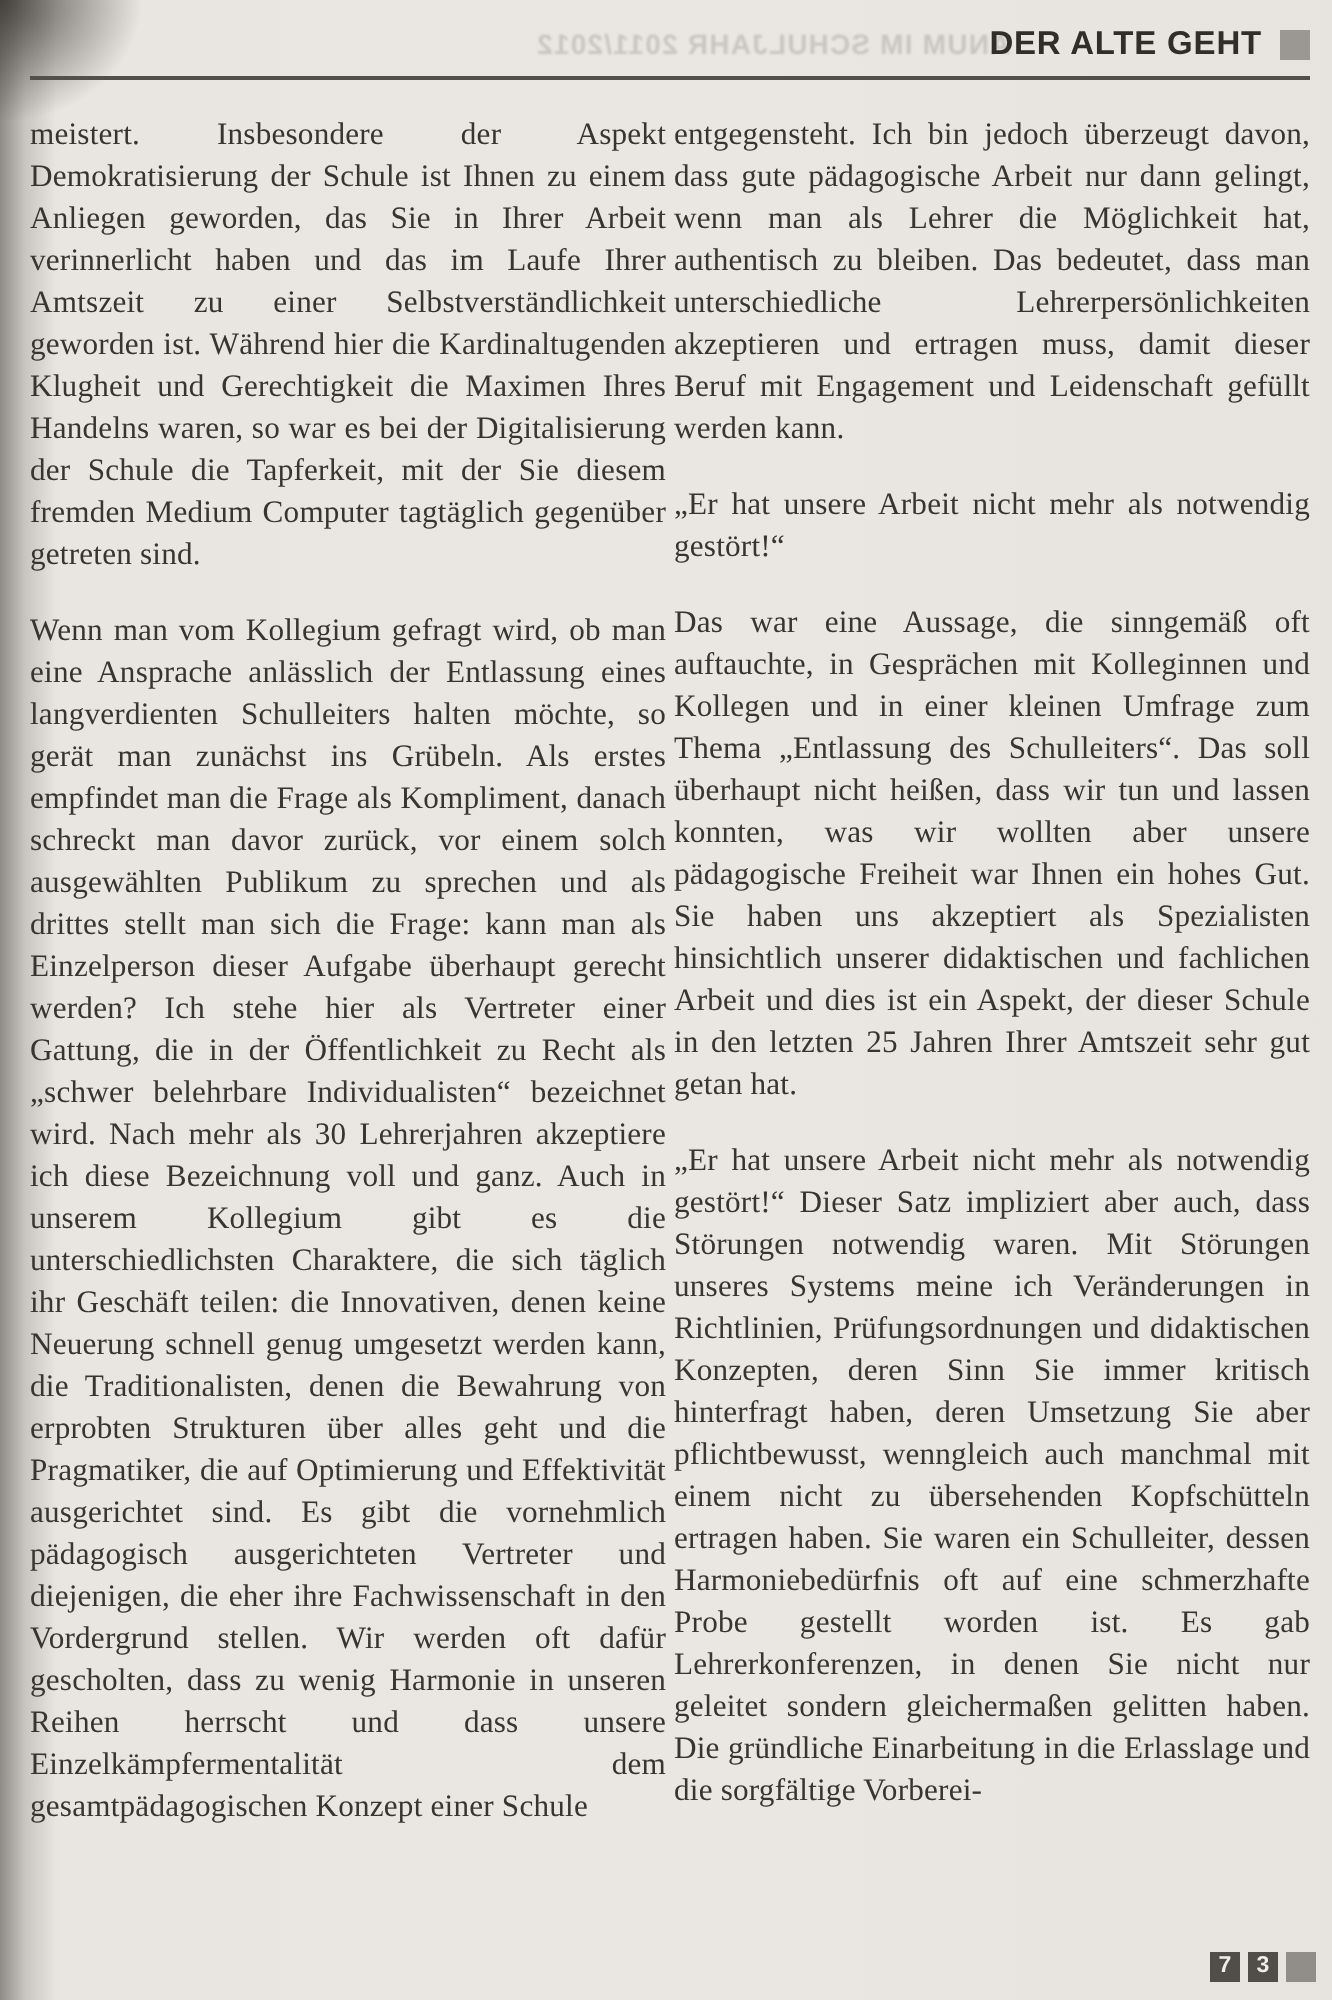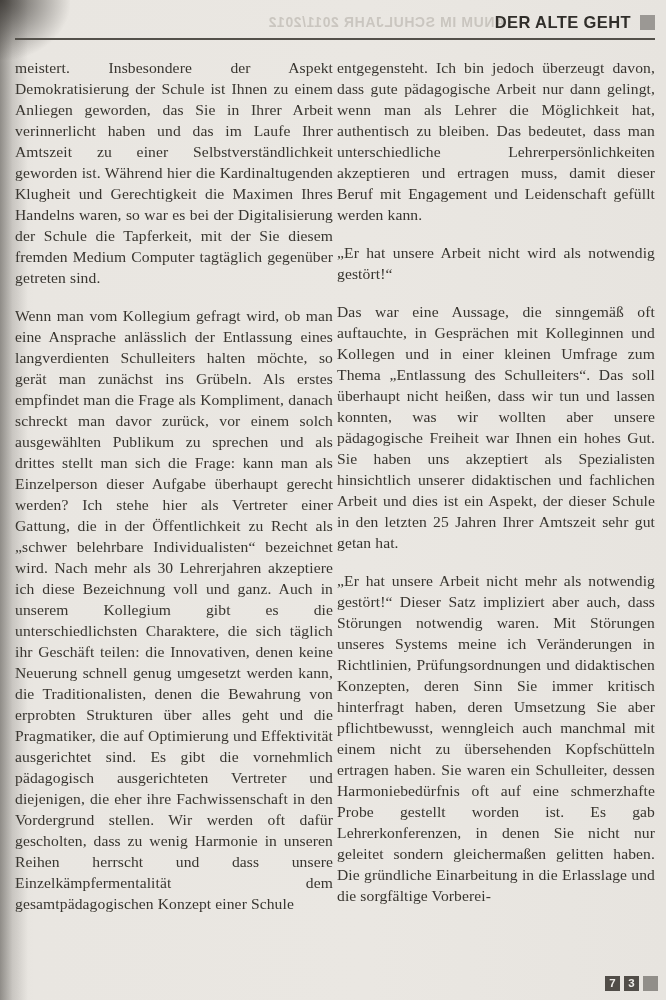--- a/index.html
+++ b/index.html
@@ -96,21 +96,21 @@
     <div class="header-rule"></div>
   </div>
 
   <div class="columns">
     <div class="col">
       <p>meistert. Insbesondere der Aspekt Demokratisierung der Schule ist Ihnen zu einem Anliegen geworden, das Sie in Ihrer Arbeit verinnerlicht haben und das im Laufe Ihrer Amtszeit zu einer Selbstverständlichkeit geworden ist. Während hier die Kardinaltugenden Klugheit und Gerechtigkeit die Maximen Ihres Handelns waren, so war es bei der Digitalisierung der Schule die Tapferkeit, mit der Sie diesem fremden Medium Computer tagtäglich gegenüber getreten sind.</p>
       <p>Wenn man vom Kollegium gefragt wird, ob man eine Ansprache anlässlich der Entlassung eines langverdienten Schulleiters halten möchte, so gerät man zunächst ins Grübeln. Als erstes empfindet man die Frage als Kompliment, danach schreckt man davor zurück, vor einem solch ausgewählten Publikum zu sprechen und als drittes stellt man sich die Frage: kann man als Einzelperson dieser Aufgabe überhaupt gerecht werden? Ich stehe hier als Vertreter einer Gattung, die in der Öffentlichkeit zu Recht als „schwer belehrbare Individualisten“ bezeichnet wird. Nach mehr als 30 Lehrerjahren akzeptiere ich diese Bezeichnung voll und ganz. Auch in unserem Kollegium gibt es die unterschiedlichsten Charaktere, die sich täglich ihr Geschäft teilen: die Innovativen, denen keine Neuerung schnell genug umgesetzt werden kann, die Traditionalisten, denen die Bewahrung von erprobten Strukturen über alles geht und die Pragmatiker, die auf Optimierung und Effektivität ausgerichtet sind. Es gibt die vornehmlich pädagogisch ausgerichteten Vertreter und diejenigen, die eher ihre Fachwissenschaft in den Vordergrund stellen. Wir werden oft dafür gescholten, dass zu wenig Harmonie in unseren Reihen herrscht und dass unsere Einzelkämpfermentalität dem gesamtpädagogischen Konzept einer Schule</p>
     </div>
     <div class="col">
       <p>entgegensteht. Ich bin jedoch überzeugt davon, dass gute pädagogische Arbeit nur dann gelingt, wenn man als Lehrer die Möglichkeit hat, authentisch zu bleiben. Das bedeutet, dass man unterschiedliche Lehrerpersönlichkeiten akzeptieren und ertragen muss, damit dieser Beruf mit Engagement und Leidenschaft gefüllt werden kann.</p>
-      <p>„Er hat unsere Arbeit nicht wird als notwendig gestört!“</p>
+      <p>„Er hat unsere Arbeit nicht mehr als notwendig gestört!“</p>
       <p>Das war eine Aussage, die sinngemäß oft auftauchte, in Gesprächen mit Kolleginnen und Kollegen und in einer kleinen Umfrage zum Thema „Entlassung des Schulleiters“. Das soll überhaupt nicht heißen, dass wir tun und lassen konnten, was wir wollten aber unsere pädagogische Freiheit war Ihnen ein hohes Gut. Sie haben uns akzeptiert als Spezialisten hinsichtlich unserer didaktischen und fachlichen Arbeit und dies ist ein Aspekt, der dieser Schule in den letzten 25 Jahren Ihrer Amtszeit sehr gut getan hat.</p>
       <p>„Er hat unsere Arbeit nicht mehr als notwendig gestört!“ Dieser Satz impliziert aber auch, dass Störungen notwendig waren. Mit Störungen unseres Systems meine ich Veränderungen in Richtlinien, Prüfungsordnungen und didaktischen Konzepten, deren Sinn Sie immer kritisch hinterfragt haben, deren Umsetzung Sie aber pflichtbewusst, wenngleich auch manchmal mit einem nicht zu übersehenden Kopfschütteln ertragen haben. Sie waren ein Schulleiter, dessen Harmoniebedürfnis oft auf eine schmerzhafte Probe gestellt worden ist. Es gab Lehrerkonferenzen, in denen Sie nicht nur geleitet sondern gleichermaßen gelitten haben. Die gründliche Einarbeitung in die Erlasslage und die sorgfältige Vorberei-</p>
     </div>
   </div>
 
   <div class="page-footer">
     <span class="pagenum-square" style="background:#514d48;">7</span>
     <span class="pagenum-square" style="background:#514d48;">3</span>
     <span class="pagenum-square" style="background:#918e89;"></span>
   </div>

